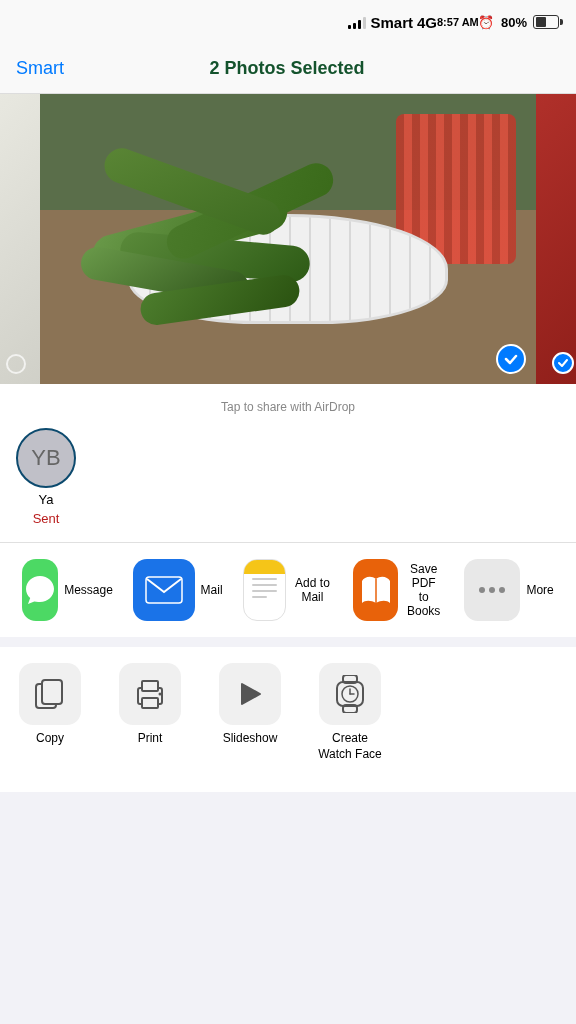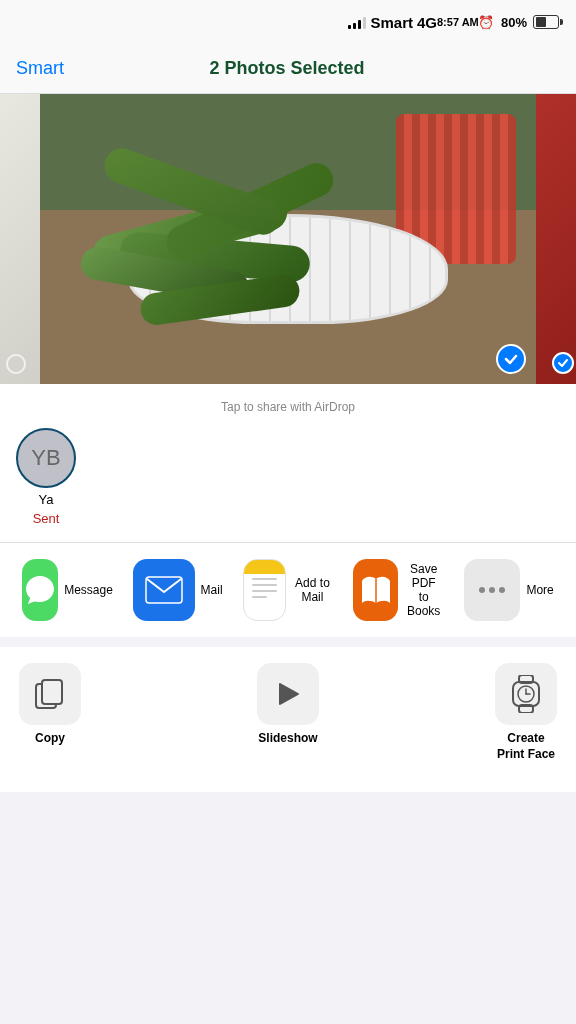--- a/index.html
+++ b/index.html
@@ -237,23 +237,22 @@
     .bottom-divider-section {
       background: #f2f2f7;
       height: 10px;
     }
     .action-row-section {
       background: #fff;
       padding: 16px 0 30px;
     }
     .action-row {
       display: flex;
-      justify-content: space-between;
+      justify-content: flex-start;
       align-items: flex-start;
-      font-weight: bold;
     }
     .action-item {
       display: flex; flex-direction: column; align-items: center; gap: 6px;
       cursor: pointer;
       width: 100px;
     }
     .action-icon-box {
       width: 62px; height: 62px;
       background: #f0f0f0;
       border-radius: 14px;
@@ -420,20 +419,31 @@
     <div class="action-item">
       <div class="action-icon-box">
         <svg width="36" height="36" viewBox="0 0 36 36" fill="none">
           <rect x="4" y="8" width="20" height="24" rx="3" stroke="#555" stroke-width="2" fill="none"></rect>
           <rect x="10" y="4" width="20" height="24" rx="3" stroke="#555" stroke-width="2" fill="#f0f0f0"></rect>
         </svg>
       </div>
       <span class="action-label">Copy</span>
     </div>
 
+    <div class="action-item">
+      <div class="action-icon-box">
+        <svg width="36" height="36" viewBox="0 0 36 36" fill="none">
+          <rect x="6" y="12" width="24" height="16" rx="2" stroke="#555" stroke-width="2" fill="none"></rect>
+          <rect x="10" y="22" width="16" height="10" rx="1" stroke="#555" stroke-width="2" fill="#f0f0f0"></rect>
+          <rect x="10" y="5" width="16" height="10" rx="1" stroke="#555" stroke-width="2" fill="#f0f0f0"></rect>
+          <circle cx="28" cy="18" r="1.5" fill="#555"></circle>
+        </svg>
+      </div>
+      <span class="action-label">Print</span>
+    </div>
 
     <div class="action-item">
       <div class="action-icon-box">
         <svg width="36" height="36" viewBox="0 0 36 36" fill="none">
           <polygon points="10,8 10,28 28,18" stroke="#555" stroke-width="2" fill="#555" stroke-linejoin="round"></polygon>
         </svg>
       </div>
       <span class="action-label">Slideshow</span>
     </div>
 
@@ -448,17 +458,17 @@
 
           <rect x="4" y="7" width="26" height="24" rx="6" fill="none" stroke="#555" stroke-width="2"></rect>
 
           <circle cx="17" cy="19" r="8" fill="none" stroke="#555" stroke-width="1.5"></circle>
 
           <line x1="17" y1="19" x2="17" y2="14" stroke="#555" stroke-width="1.5" stroke-linecap="round"></line>
           <line x1="17" y1="19" x2="21" y2="19" stroke="#555" stroke-width="1.5" stroke-linecap="round"></line>
         </svg>
       </div>
       <span class="action-label" style="white-space:pre-line;text-align:center;">Create
-Print Face</span>
+Watch Face</span>
     </div>
 
   </div>
 </div>
 
 </body></html>

